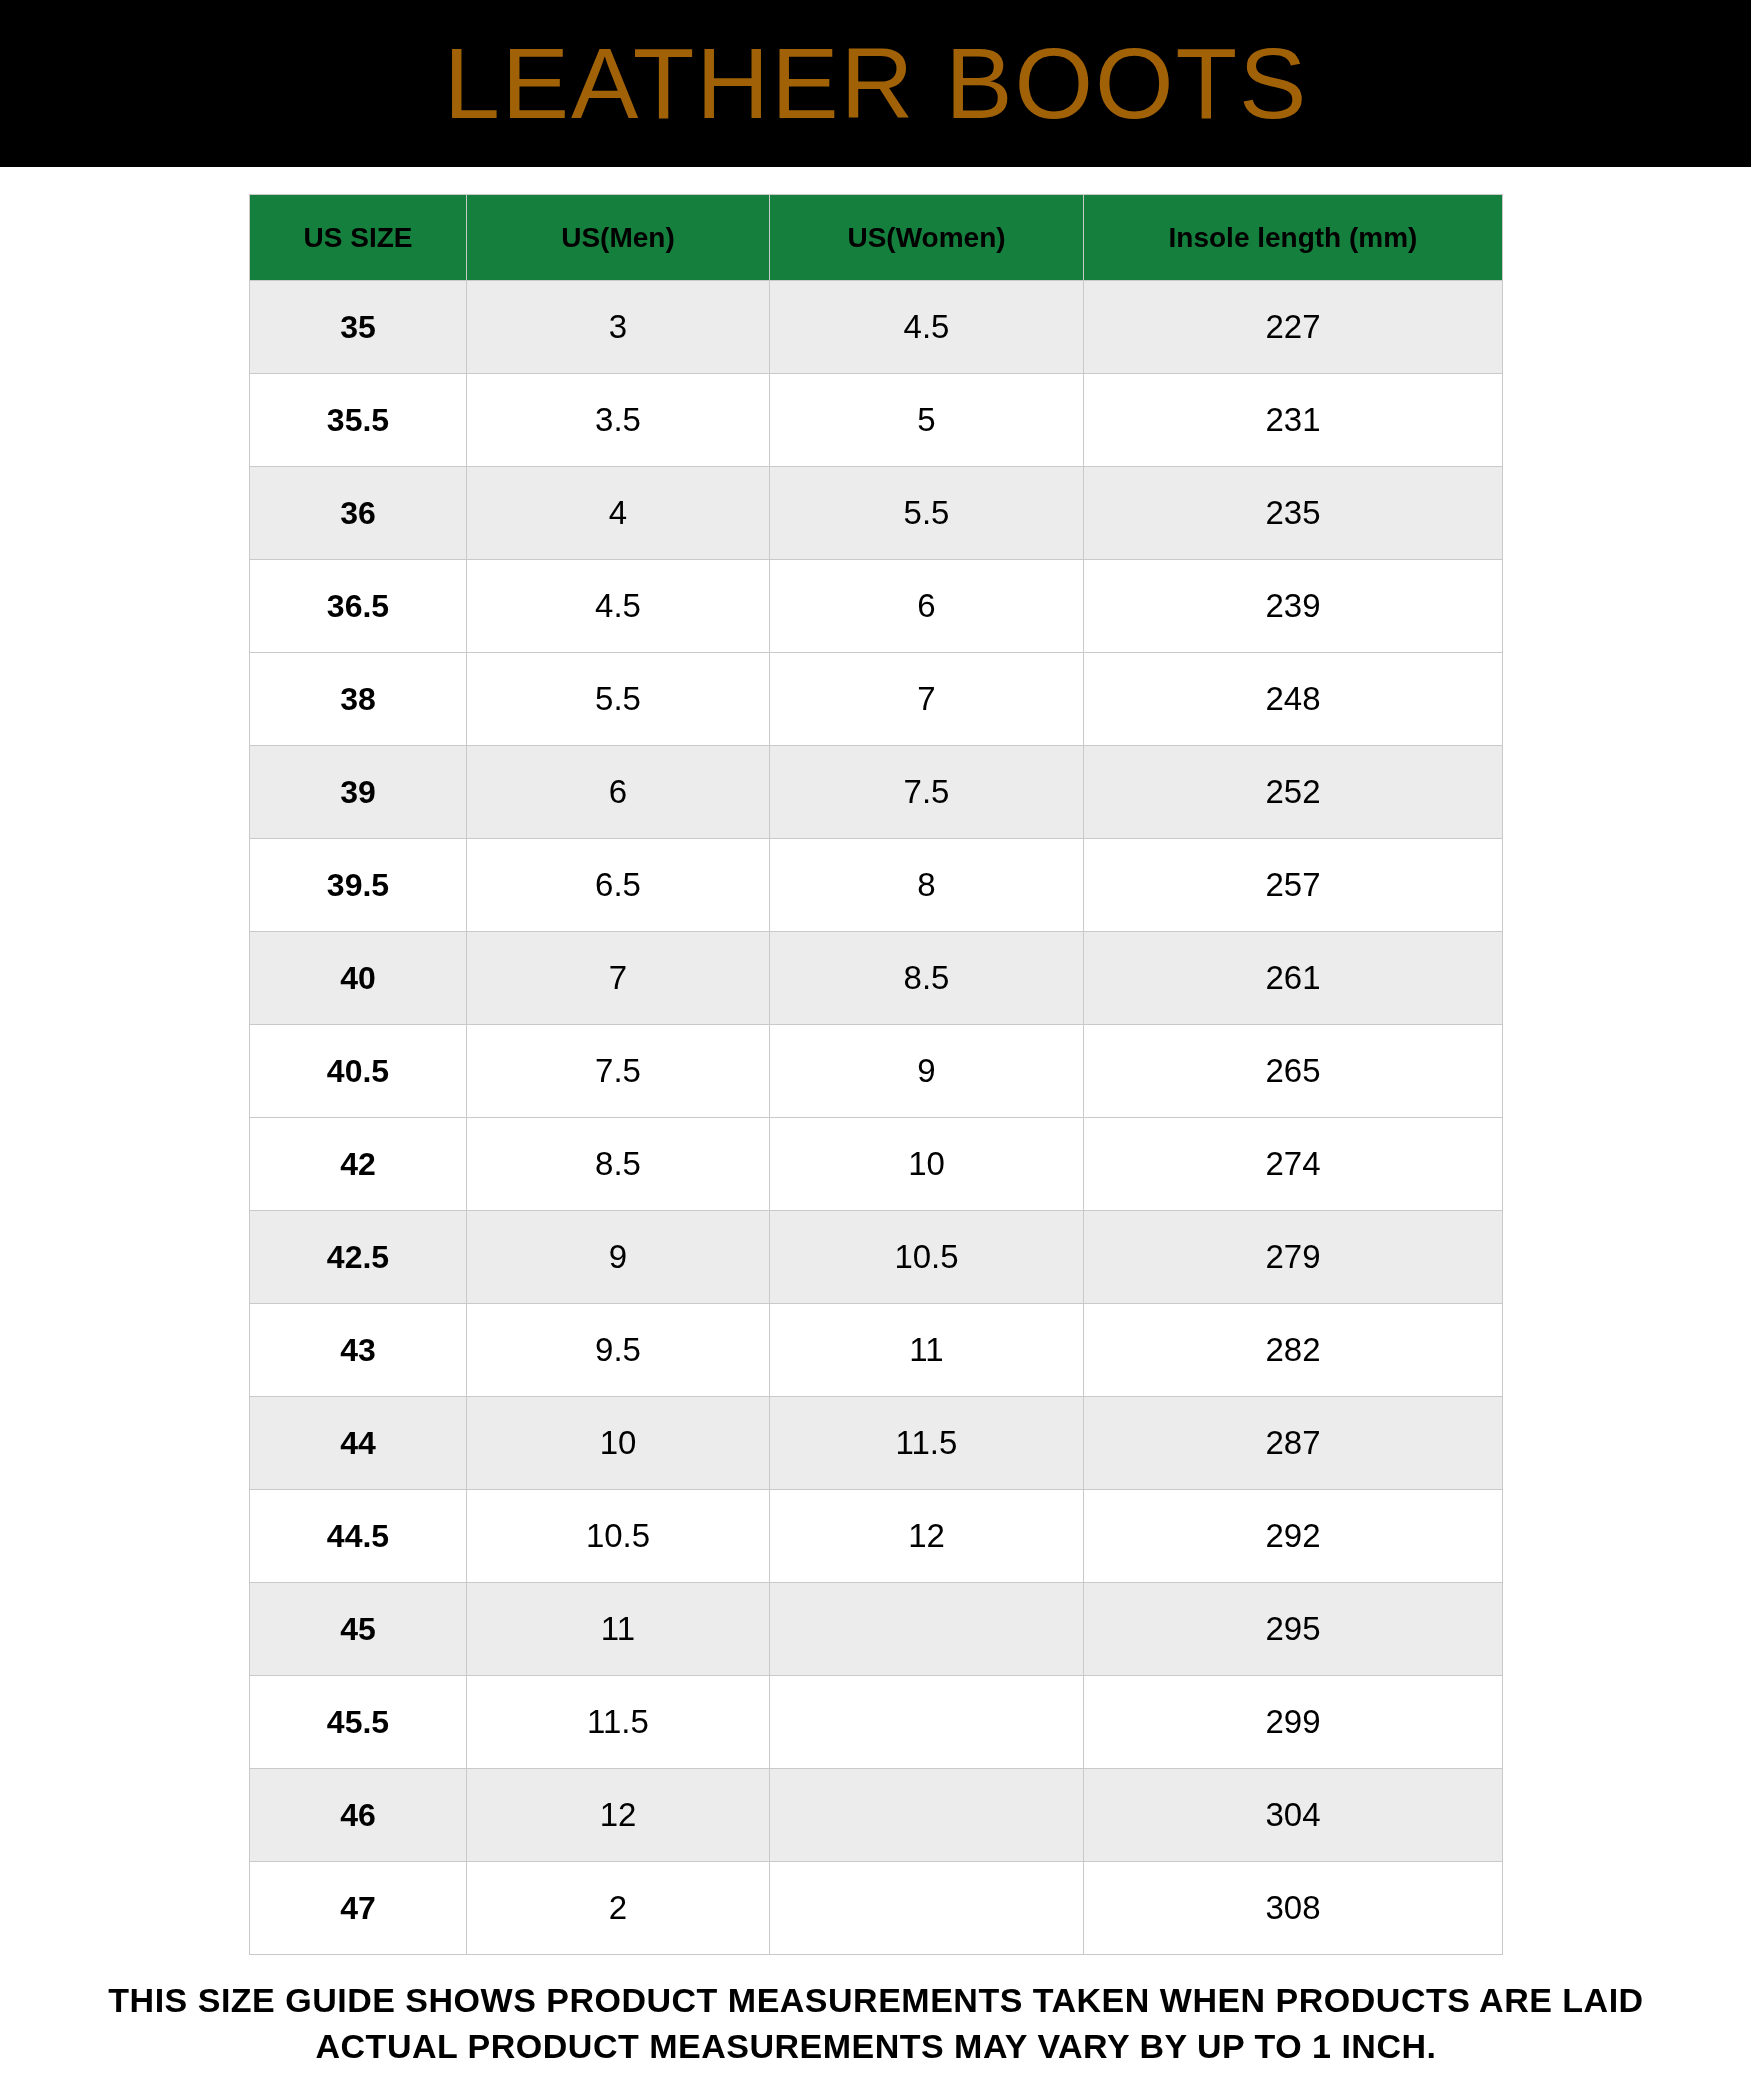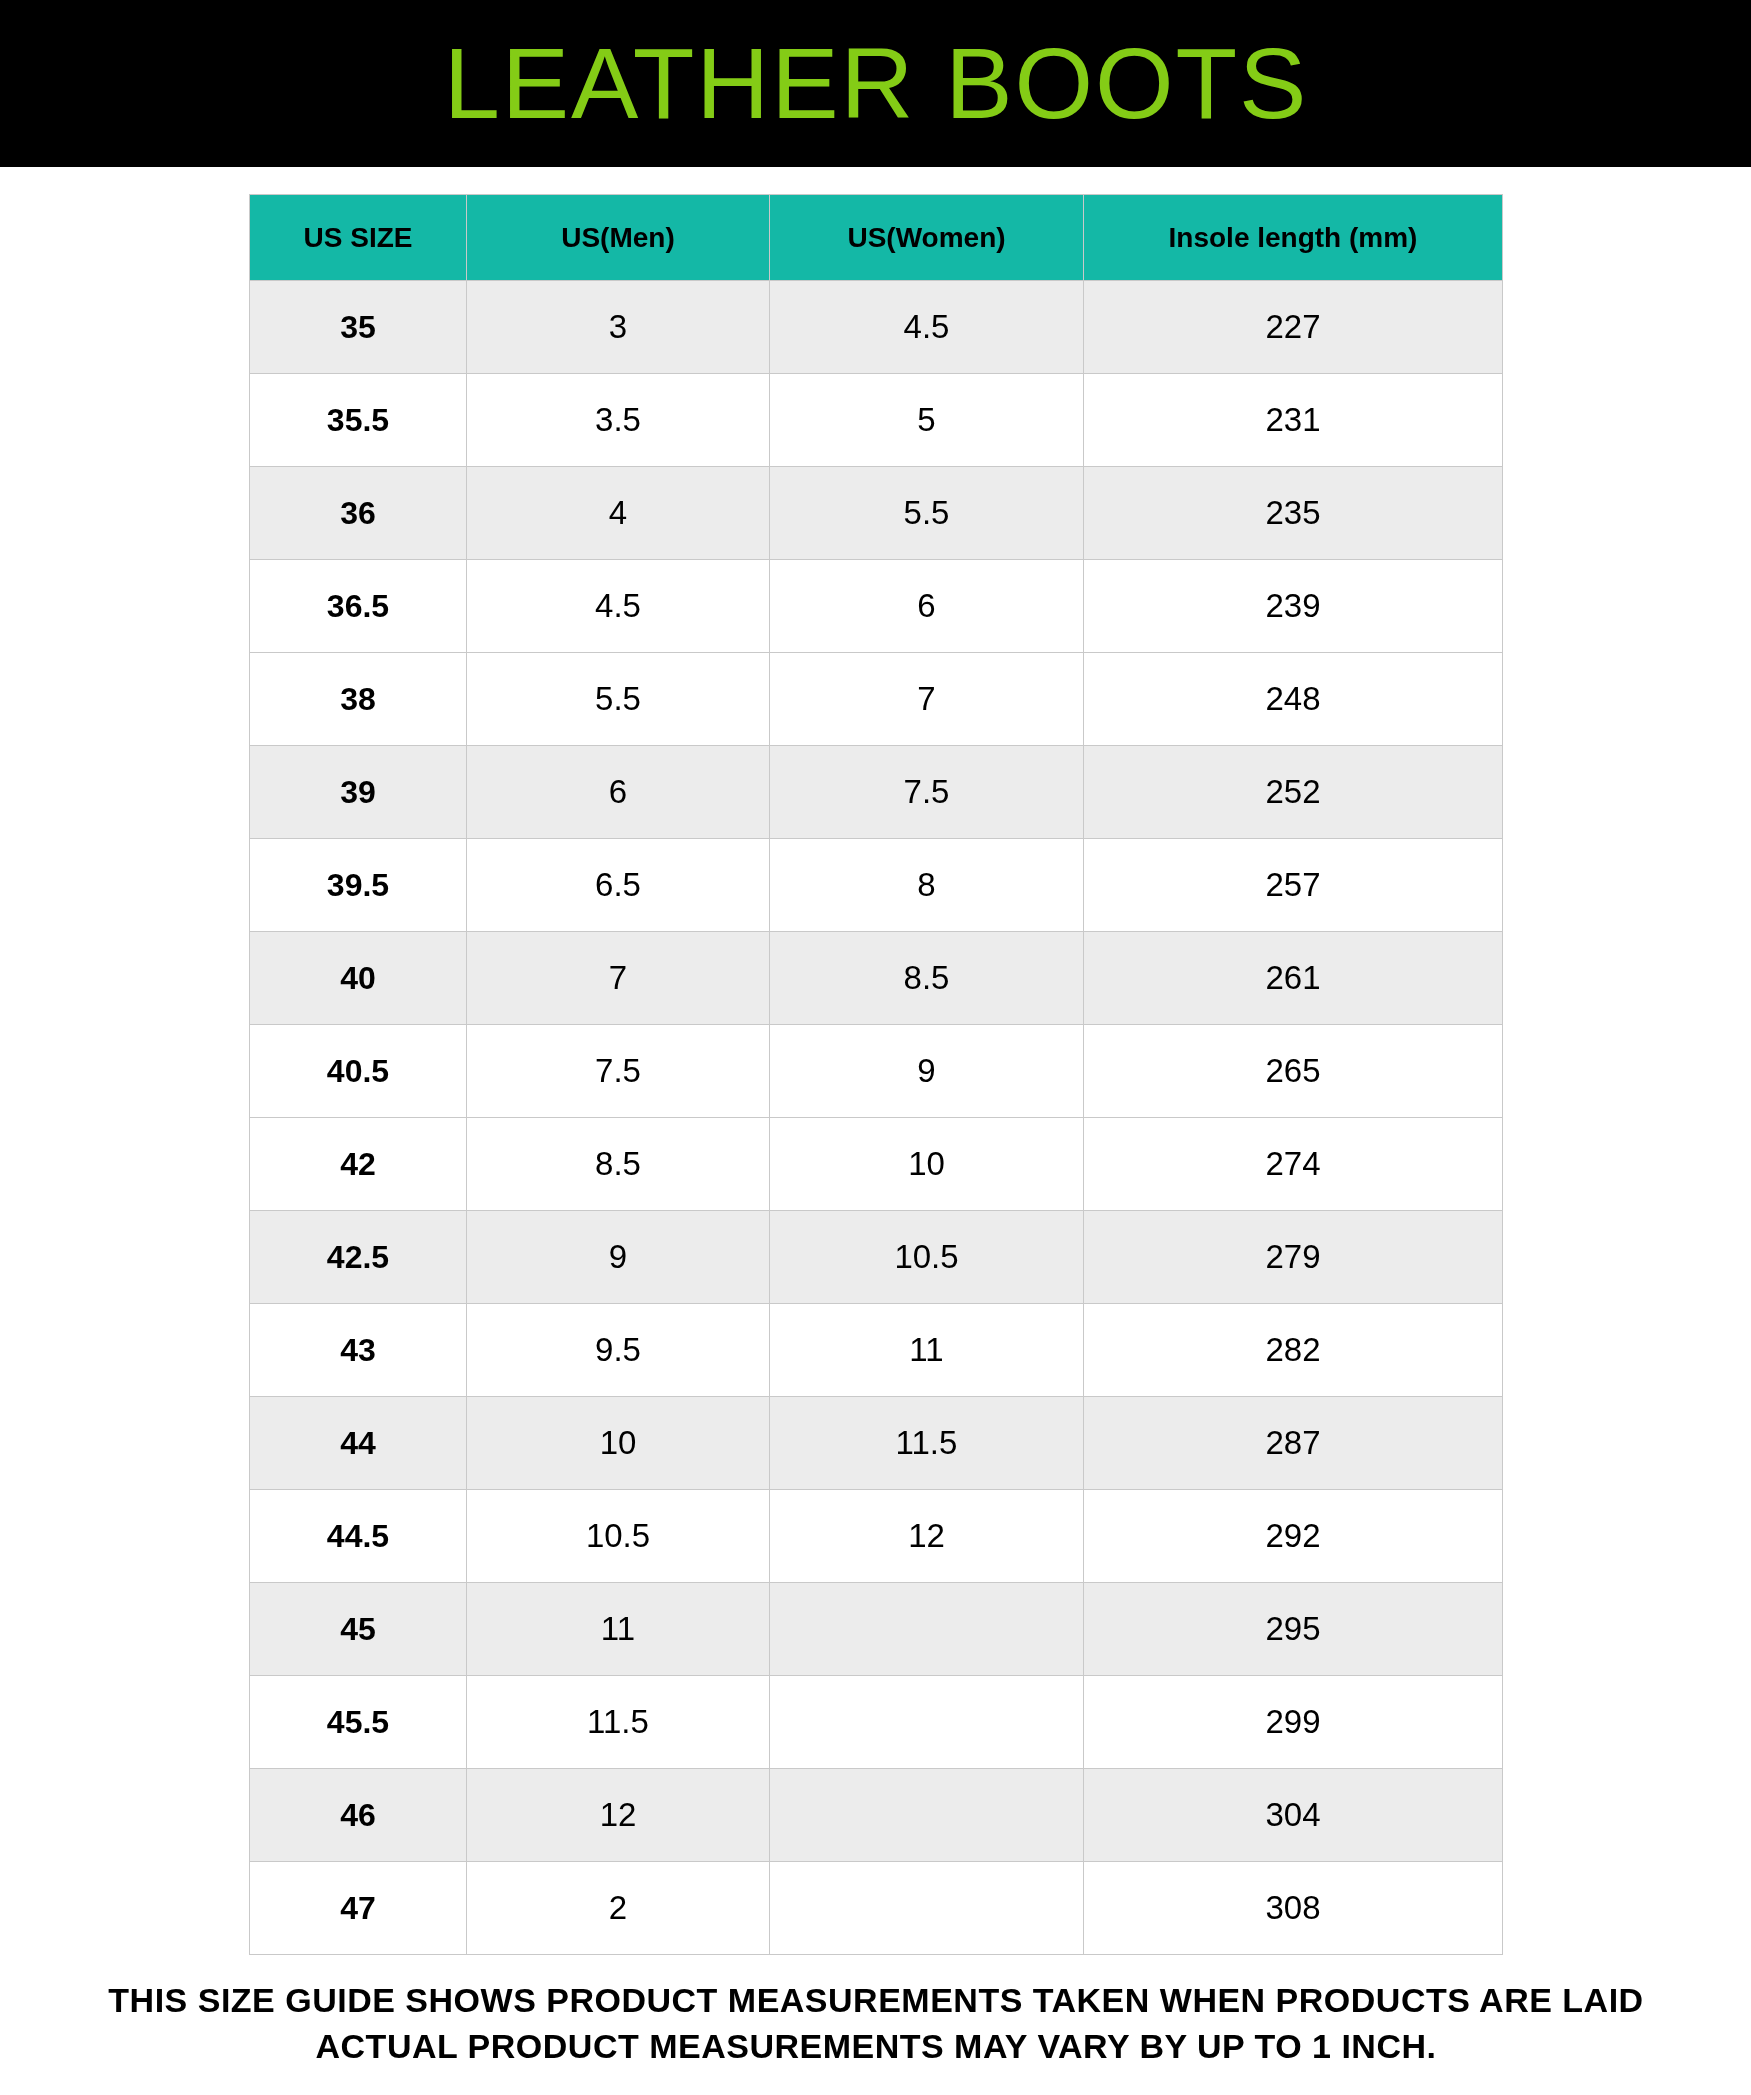--- a/index.html
+++ b/index.html
@@ -16,21 +16,21 @@
   }
   .page {
     width: 1752px;
     height: 2095px;
     position: relative;
     display: flex;
     flex-direction: column;
   }
   .title-bar {
     background: #000000;
-    color: #84cc16;
+    color: #a16207;
     height: 167px;
     display: flex;
     align-items: center;
     justify-content: center;
     width: 100%;
     box-sizing: border-box;
   }
   .title-text {
     font-size: 101px;
     font-weight: 400;
@@ -53,21 +53,21 @@
   table.size-table th,
   table.size-table td {
     border: 1.9px solid #c9c9c9;
     text-align: center;
     font-family: "Liberation Sans", sans-serif;
   }
   table.size-table th {
     font-size: 28px;
     font-weight: bold;
     height: 83px;
-    background: #14b8a6;
+    background: #15803d;
     color: #000000;
   }
   table.size-table td {
     font-size: 33px;
     height: 83px;
     color: #000000;
   }
   table.size-table td.col-size {
     font-weight: bold;
     font-size: 32px;

